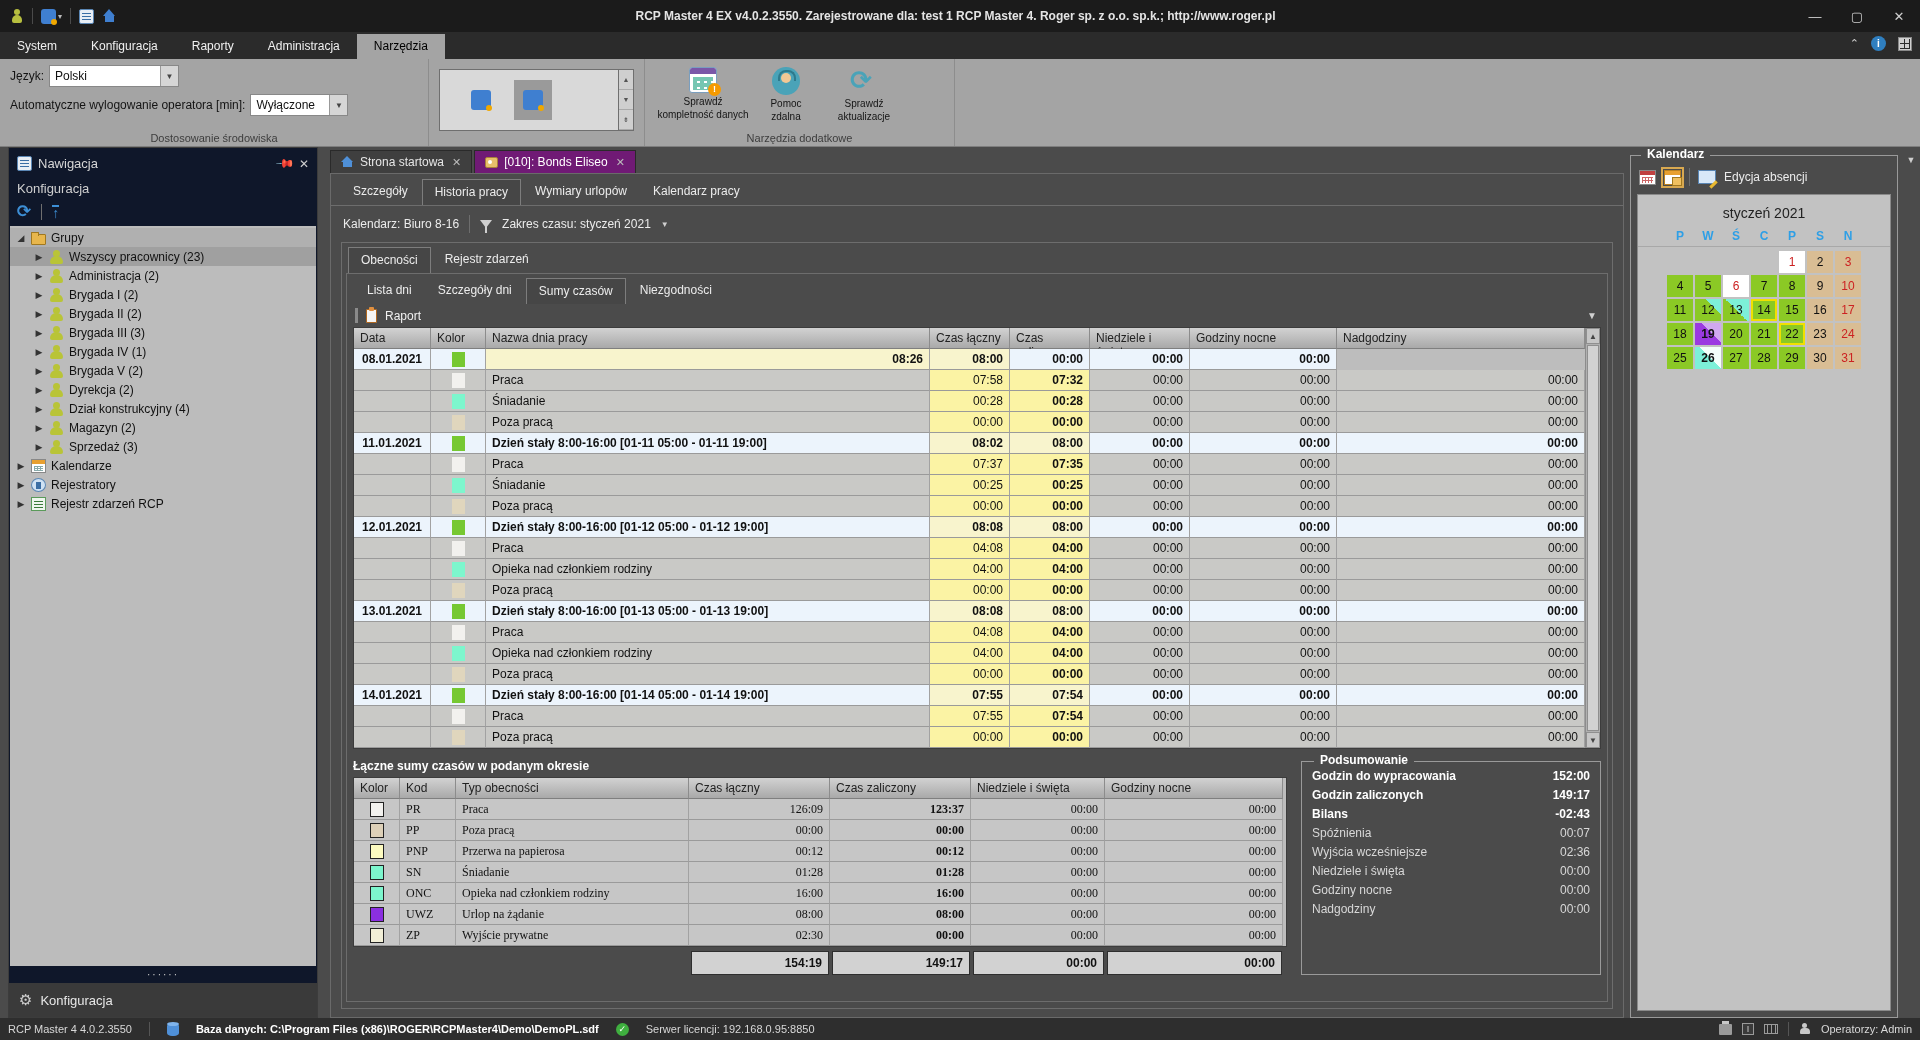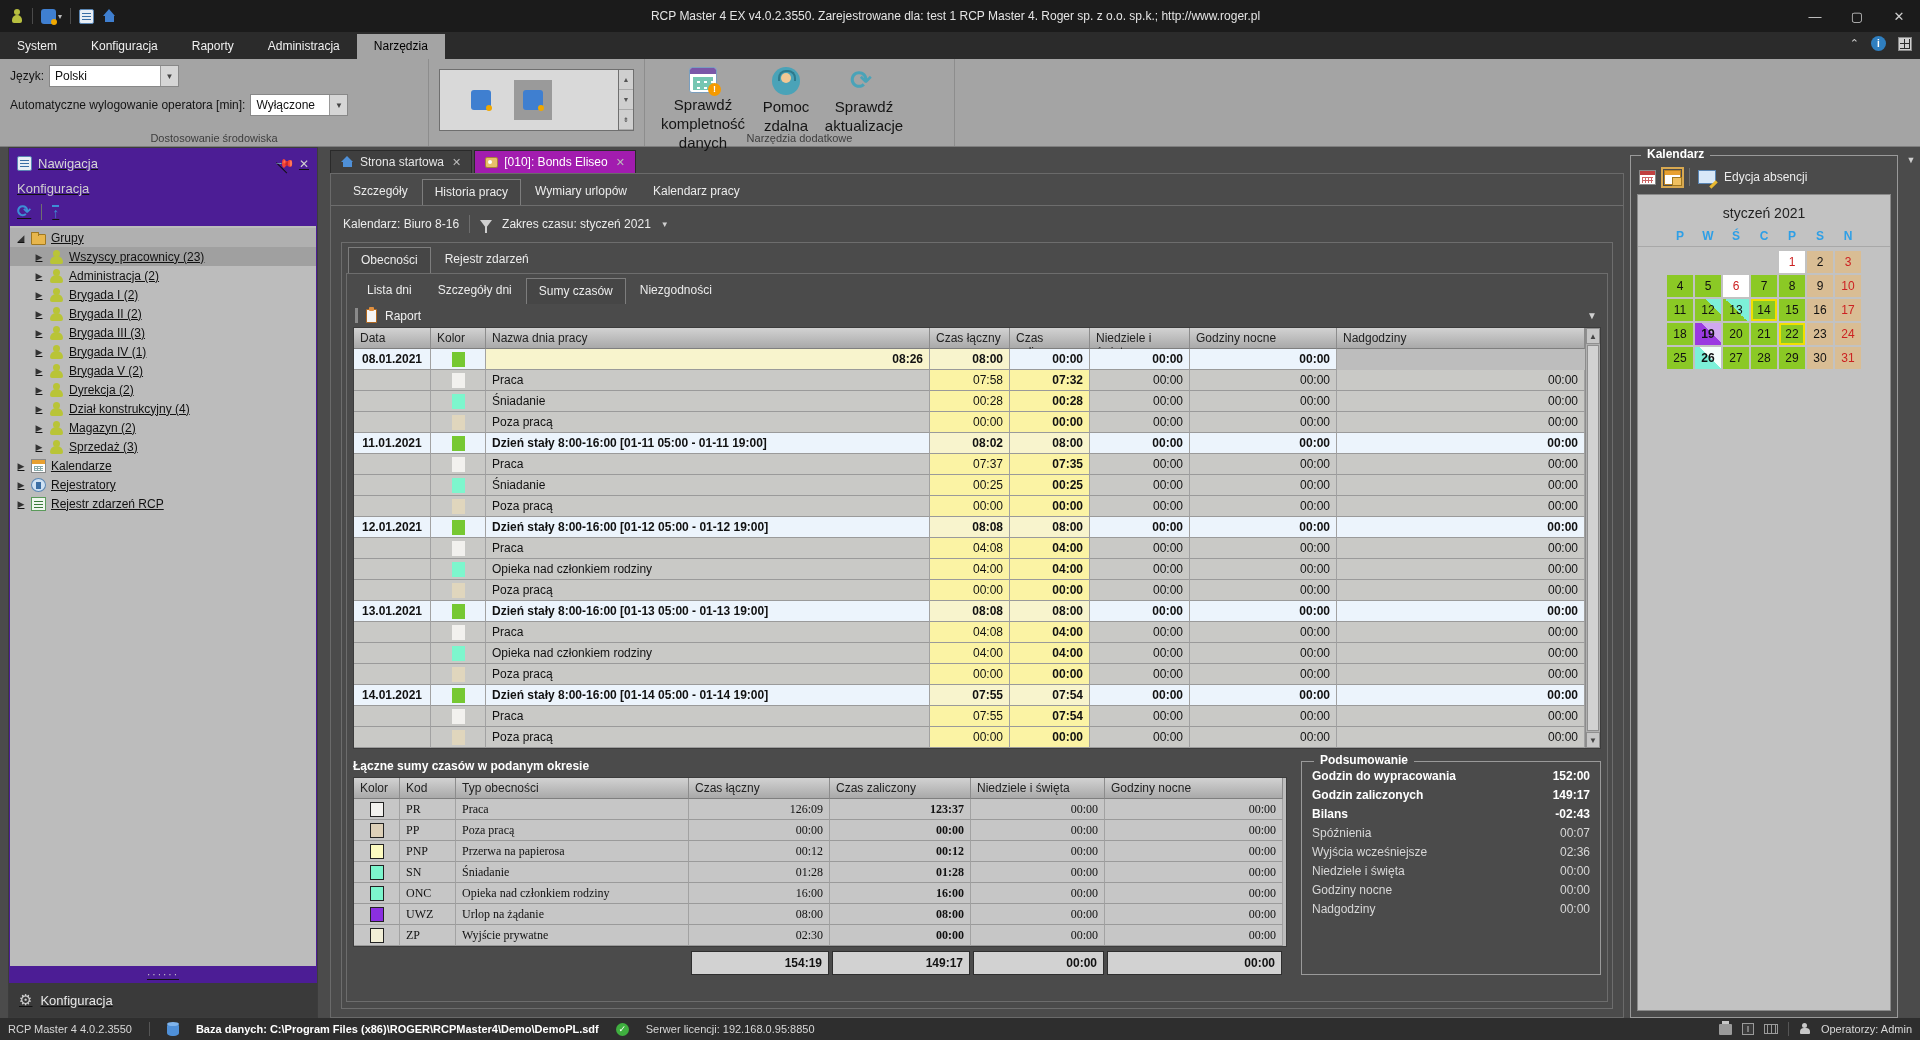--- a/index.html
+++ b/index.html
@@ -16,21 +16,21 @@
   .ic-person::before { content:""; position:absolute; left:4px; top:0; width:6px; height:6px; border-radius:50%; background:#b7bf3f; }
   .ic-person::after  { content:""; position:absolute; left:2px; top:6px; width:10px; height:8px; border-radius:5px 5px 2px 2px; background:#b7bf3f; }
   .ic-app { width:15px; height:15px; background:#3f7fd0; border-radius:3px; position:relative; }
   .ic-app::after { content:""; position:absolute; right:-1px; bottom:-1px; width:6px; height:6px; border-radius:50%; background:#f0a800; }
   .ic-dd { font-size:8px; color:#bbb; margin-left:2px; }
   .ic-list { width:15px; height:15px; background:#e8eef5; border:1px solid #5a86b4; border-radius:2px; position:relative; }
   .ic-list::before { content:""; position:absolute; left:2px; top:3px; width:9px; height:1px; background:#3a6ea5; box-shadow:0 3px 0 #3a6ea5, 0 6px 0 #3a6ea5; }
   .ic-home { width:15px; height:14px; position:relative; }
   .ic-home::before { content:""; position:absolute; left:1px; top:0; border-left:6.5px solid transparent; border-right:6.5px solid transparent; border-bottom:7px solid #3f7fd0; }
   .ic-home::after { content:""; position:absolute; left:3px; top:7px; width:9px; height:6px; background:#3f7fd0; }
-  .title-text { flex:1; text-align:center; font-size:12px; color:#e4e4e4; }
+  .title-text { flex:1; text-align:center; font-size:12px; color:#e4e4e4;font-weight:bold; }
   .win-controls { display:flex; }
   .win-btn { width:42px; height:32px; display:flex; align-items:center; justify-content:center; color:#cfcfcf; font-size:13px; }
 
   
   .menubar { height:27px; background:#2b2b2b; display:flex; align-items:flex-end; position:relative; flex:0 0 auto; }
   .menu-tab { padding:5px 17px 6px; color:#f0f0f0; font-size:12px; cursor:default; }
   .menu-tab.active { background:#a4a4a4; color:#000; }
   .menu-right { position:absolute; right:8px; top:4px; display:flex; gap:12px; align-items:center; color:#cfcfcf; }
   .ic-chevup { font-size:11px; }
   .ic-info { width:15px; height:15px; border-radius:50%; background:#2f7fc0; color:#fff; font-size:10px; font-weight:bold; text-align:center; line-height:15px; }
@@ -49,36 +49,36 @@
   .rcombo { background:#fff; border:1px solid #888; height:22px; display:flex; align-items:center; width:130px; }
   .rcombo .val { flex:1; padding:0 5px; font-size:12px; }
   .rcombo .btn { width:18px; height:100%; background:#d6d6d6; border-left:1px solid #999; font-size:8px; color:#444; display:flex; align-items:center; justify-content:center; }
   .theme-box { width:180px; height:62px; background:#d9d9d9; border:1px solid #6f6f6f; display:flex; align-items:center; gap:14px; padding-left:22px; margin-top:4px; }
   .theme-item { width:38px; height:40px; display:flex; align-items:center; justify-content:center; }
   .theme-item.sel { background:#9a9a9a; }
   .theme-scroll { width:15px; height:62px; margin-top:4px; border:1px solid #6f6f6f; border-left:none; background:#cfcfcf; display:flex; flex-direction:column; }
   .theme-scroll div { flex:1; display:flex; align-items:center; justify-content:center; font-size:7px; color:#555; border-bottom:1px solid #aaa; }
   .rtools { display:flex; gap:4px; }
   .rtool { width:96px; display:flex; flex-direction:column; align-items:center; gap:3px; padding-top:2px; }
-  .rtool .cap { font-size:15px; color:#151515; text-align:center; line-height:1.25; }
+  .rtool .cap { font-size:10px; color:#151515; text-align:center; line-height:1.25; }
   .ic-caldata { width:28px; height:26px; background:#fff; border:1px solid #7a9ebe; border-radius:3px; position:relative; }
   .ic-caldata::before { content:""; position:absolute; left:0; right:0; top:0; height:6px; background:#7a57a8; border-radius:2px 2px 0 0; }
   .ic-caldata::after { content:"!"; position:absolute; right:-5px; bottom:-4px; width:13px; height:13px; border-radius:50%; background:#f59a00; color:#fff; font-size:9px; font-weight:bold; text-align:center; line-height:13px; }
   .ic-caldata .dots { position:absolute; left:3px; top:9px; width:20px; height:13px;
       background:linear-gradient(90deg,#53b8a0 4px,transparent 4px) 0 0/7px 100%, linear-gradient(#53b8a0 4px,transparent 4px) 0 0/100% 6px; opacity:.8; }
   .ic-headset { width:28px; height:28px; border-radius:50%; background:#4aa3b8; position:relative; }
   .ic-headset::before { content:""; position:absolute; left:9px; top:6px; width:10px; height:10px; border-radius:50%; background:#f2c894; }
   .ic-headset::after { content:""; position:absolute; left:6px; top:3px; width:14px; height:9px; border:2px solid #2e7a8c; border-bottom:none; border-radius:8px 8px 0 0; }
   .ic-refresh { width:28px; height:28px; color:#4aa3b8; font-size:26px; line-height:26px; font-weight:bold; }
 
   
   .workspace { flex:1; display:flex; min-height:0; background:#4b4b4b; }
 
   
-  .nav { width:310px; margin-left:8px; background:#4c1d95; border:1px solid #3c3c3c; display:flex; flex-direction:column;text-decoration:underline; }
+  .nav { width:310px; margin-left:8px; background:#0f172a; border:1px solid #3c3c3c; display:flex; flex-direction:column; }
   .nav-head { display:flex; align-items:center; padding:8px 8px 4px; color:#d6d6d6; font-size:13px; gap:6px; }
   .nav-head .grow { flex:1; }
   .nav-sub { color:#cfcfcf; font-size:13px; padding:6px 8px 4px; }
   .nav-toolbar { display:flex; align-items:center; gap:10px; padding:4px 8px 6px; }
   .nav-toolbar .sep { width:1px; height:16px; background:#6f6f6f; }
   .ic-refresh-sm { color:#3d8fd6; font-size:17px; font-weight:bold; line-height:16px; }
   .ic-collapse { color:#3d8fd6; font-size:14px; font-weight:bold; border-top:2px solid #3d8fd6; line-height:12px; }
   .ic-pin { color:#cfcfcf; font-size:12px; transform:rotate(45deg); }
   .ic-x { color:#cfcfcf; font-size:12px; }
   .tree { flex:1; background:#bcbcbc; margin:0 1px; overflow:hidden; padding-top:2px; }
@@ -100,21 +100,21 @@
   .ti-log { background:#eef6ee; border:1px solid #5a9a5a; }
   .ti-log::after { content:""; position:absolute; left:2px; top:3px; width:9px; height:1px; background:#3a7a3a; box-shadow:0 3px 0 #3a7a3a, 0 6px 0 #3a7a3a; }
   .nav-dots { text-align:center; color:#d0d0d0; letter-spacing:2px; font-size:10px; padding:3px 0; }
   .nav-bottom { height:34px; background:#3a3a3a; color:#e8e8e8; display:flex; align-items:center; gap:8px; padding-left:10px; font-size:13px; }
   .ic-gear { color:#cfcfcf; font-size:15px; }
 
   
   .main { flex:1; display:flex; flex-direction:column; margin:0 6px 0 12px; min-width:0; }
   .doc-tabs { display:flex; align-items:flex-end; height:26px; gap:2px; }
   .doc-tab { display:flex; align-items:center; gap:6px; padding:4px 10px; background:#3f3f3f; color:#e6e6e6; font-size:12px; border:1px solid #2a2a2a; border-bottom:none; }
-  .doc-tab.active { background:#a21caf; color:#fff; }
+  .doc-tab.active { background:#701a75; color:#fff; }
   .doc-close { font-size:11px; color:#bbb; margin-left:2px; }
   .doc-ic-home { width:13px; height:12px; position:relative; }
   .doc-ic-home::before { content:""; position:absolute; left:0; top:0; border-left:6.5px solid transparent; border-right:6.5px solid transparent; border-bottom:6px solid #4f90d8; }
   .doc-ic-home::after { content:""; position:absolute; left:2px; top:6px; width:9px; height:5px; background:#4f90d8; }
   .doc-ic-emp { width:13px; height:11px; background:#e8c06a; border:1px solid #a8813a; border-radius:2px; position:relative; }
   .doc-ic-emp::before { content:""; position:absolute; left:2px; top:2px; width:4px; height:4px; border-radius:50%; background:#fff; }
   .panel { flex:1; border:1px solid #6a6a6a; border-top:1px solid #6a6a6a; background:#4b4b4b; display:flex; flex-direction:column; min-height:0; }
   .detail-tabs { display:flex; gap:2px; padding:5px 10px 0; border-bottom:1px solid #6d6d6d; }
   .detail-tab { color:#ececec; font-size:12px; padding:5px 12px 6px; }
   .detail-tab.active { border:1px solid #7d7d7d; border-bottom:none; background:#464646; }

